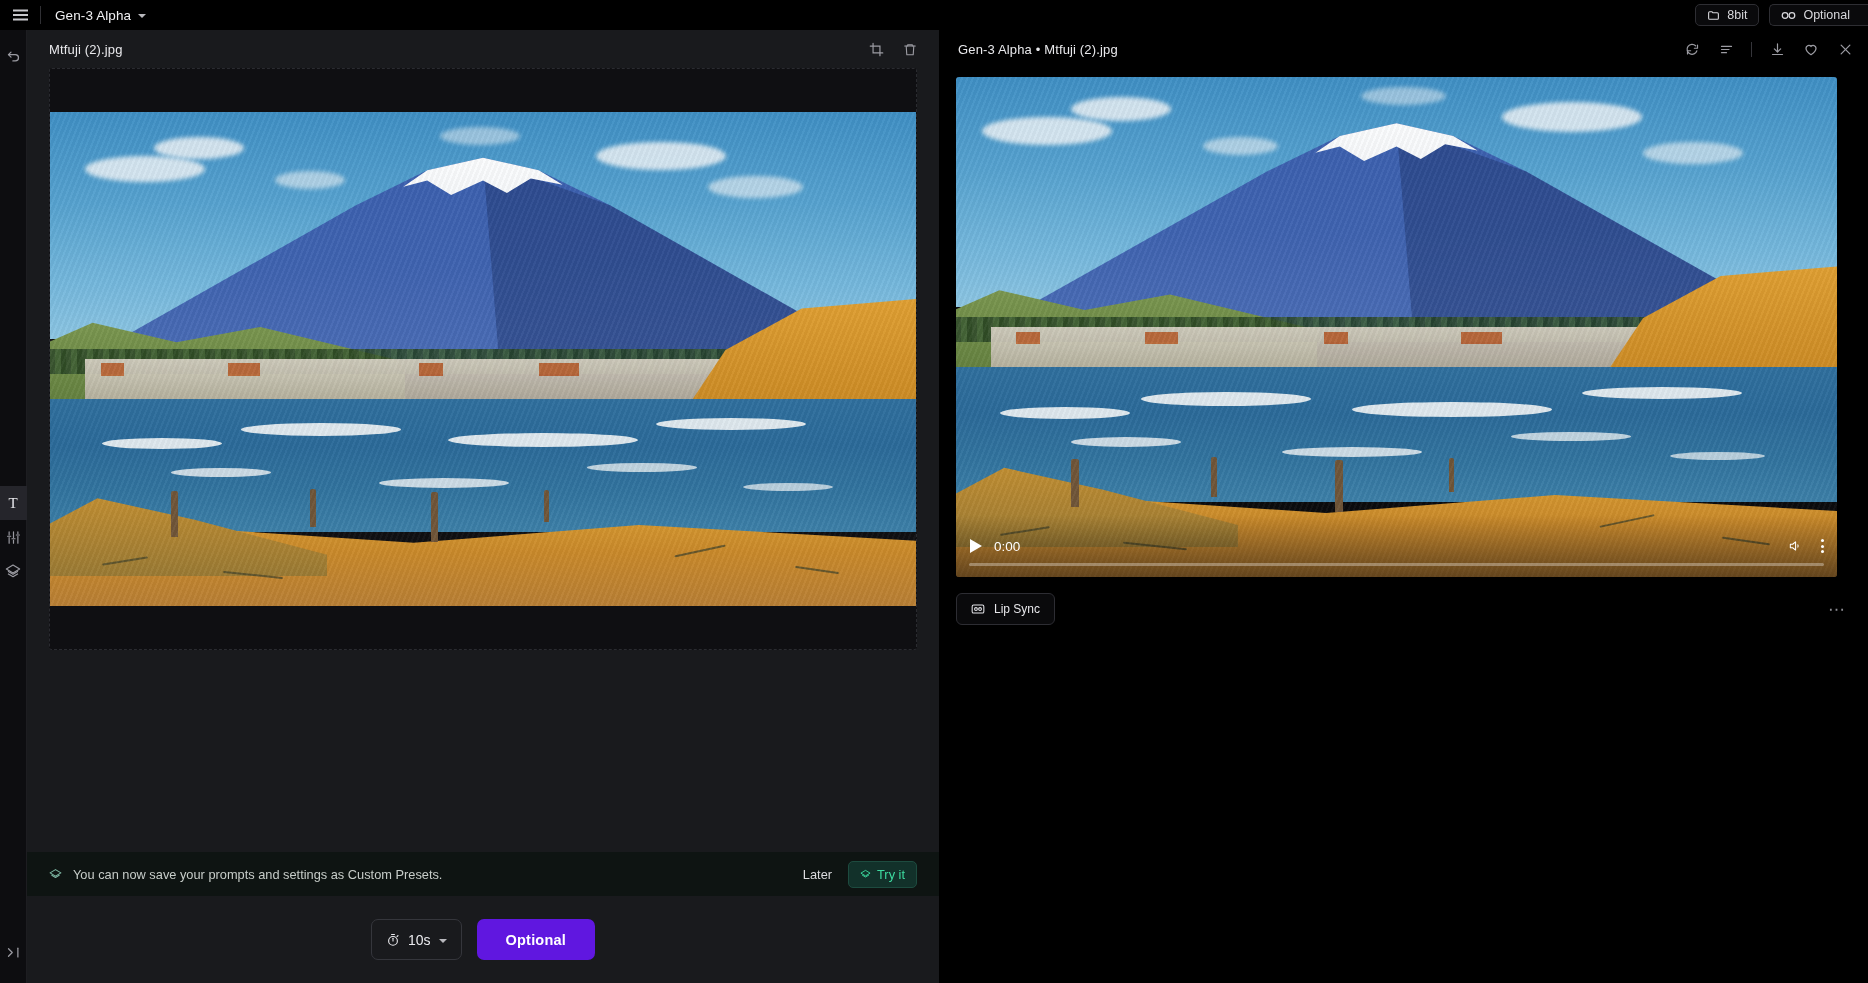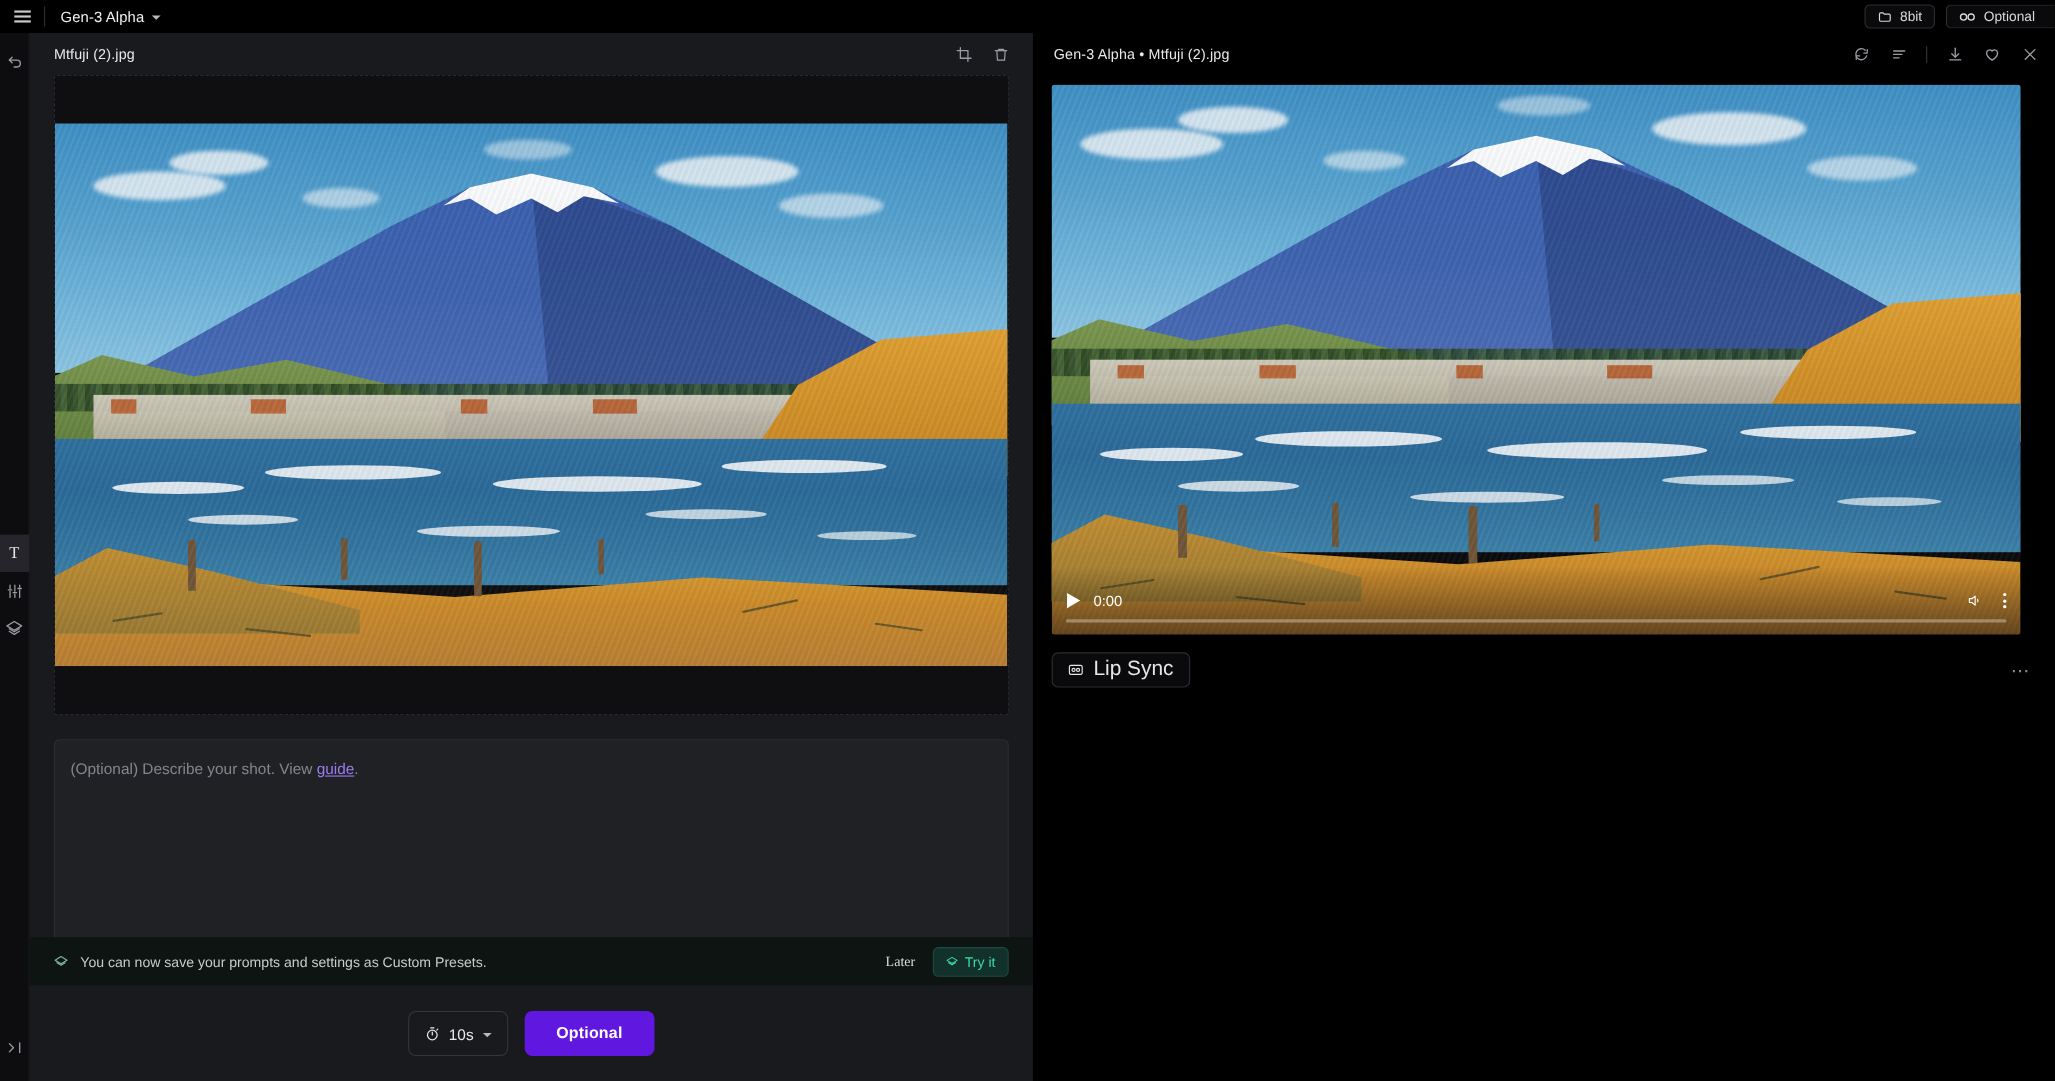--- a/index.html
+++ b/index.html
@@ -91,21 +91,21 @@
   .ph .dot { color: #85858d; }
 
   .banner {
     position: absolute; left: 0; bottom: 87px; width: 912px; height: 44px;
     display: flex; align-items: center; padding: 0 22px;
     background: #0e1412;
   }
   .banner-ico { color: #7fb8a4; margin-right: 11px; display:flex; }
   .banner-text { font-size: 12.8px; color: #c7cdc9; flex: 1; }
   .later {
-    font-size: 12.8px; color: #dcdcdf; padding: 5px 12px; border-radius: 4px; cursor: pointer; font-family: Liberation Serif, serif;
+    font-size: 12.8px; color: #dcdcdf; padding: 5px 12px; border-radius: 4px; cursor: pointer;
   }
   .tryit {
     display: flex; align-items: center; gap: 6px;
     font-size: 12.8px; color: #3ddba0; background: #12312a; border: 1px solid #1d4b3f;
     padding: 5px 11px; border-radius: 5px; cursor: pointer; margin-left: 4px;
   }
 
   .bottombar {
     position: absolute; left: 0; bottom: 0; width: 912px; height: 87px;
     background: #191a1d; display: flex; align-items: center; justify-content: center; gap: 15px;
@@ -148,21 +148,21 @@
     position: absolute; left: 13px; right: 13px; bottom: 11px; height: 3px;
     background: rgba(255,255,255,.32); border-radius: 2px; cursor: pointer;
   }
   .kebab { display: flex; flex-direction: column; gap: 2.5px; cursor: pointer; }
   .kebab i { width: 3px; height: 3px; background: #fff; border-radius: 50%; display: block; }
 
   .lipsync-row { margin: 16px 16px 0; display: flex; align-items: center; }
   .lipsync {
     display: flex; align-items: center; gap: 9px;
     height: 32px; padding: 0 14px; border: 1px solid #2d2d33; border-radius: 6px;
-    font-size: 19px; color: #e6e6ea; cursor: pointer; background: #0a0a0c;
+    font-size: 12px; color: #e6e6ea; cursor: pointer; background: #0a0a0c;
   }
   .more-dots { margin-left: auto; color: #8d8d94; font-size: 17px; cursor: pointer; letter-spacing: 1px; line-height: 1; padding-right: 6px;}
 
   .collapse-btn {
     position: absolute; left: 0; bottom: 14px; width: 27px; height: 34px;
     display: flex; align-items: center; justify-content: center; color: #9a9aa1; cursor: pointer;
   }
 
   
   .art { position: absolute; inset: 0; overflow: hidden; }
@@ -383,25 +383,20 @@
           <div class="grassdash" style="left:20%; bottom:6%;  width:60px; transform:rotate(6deg);"></div>
           <div class="grassdash" style="left:72%; bottom:11%; width:52px; transform:rotate(-12deg);"></div>
           <div class="grassdash" style="left:86%; bottom:7%;  width:44px; transform:rotate(8deg);"></div>
           <div class="strokes"></div>
         </div>
       </div>
       <div class="letterbox-t" style="top:0; height:43px;"></div>
       <div class="letterbox-b" style="bottom:0; height:43px;"></div>
     </div>
 
-    <div class="promptbox">
-      <div class="ph">
-        <span>(Optional) Describe your shot. View </span><a href="#">guide</a><span class="dot">.</span>
-      </div>
-    </div>
 
     <div class="banner">
       <span class="banner-ico">
         <svg width="13" height="13" viewBox="0 0 24 24" fill="none" stroke="#7fb8a4" stroke-width="1.9" stroke-linejoin="round">
             <polygon points="12 3 22 9 12 15 2 9"></polygon>
             <polyline points="4.5 13 12 17.5 19.5 13"></polyline>
           </svg>
       </span>
       <span class="banner-text">You can now save your prompts and settings as Custom Presets.</span>
       <span class="later">Later</span>

